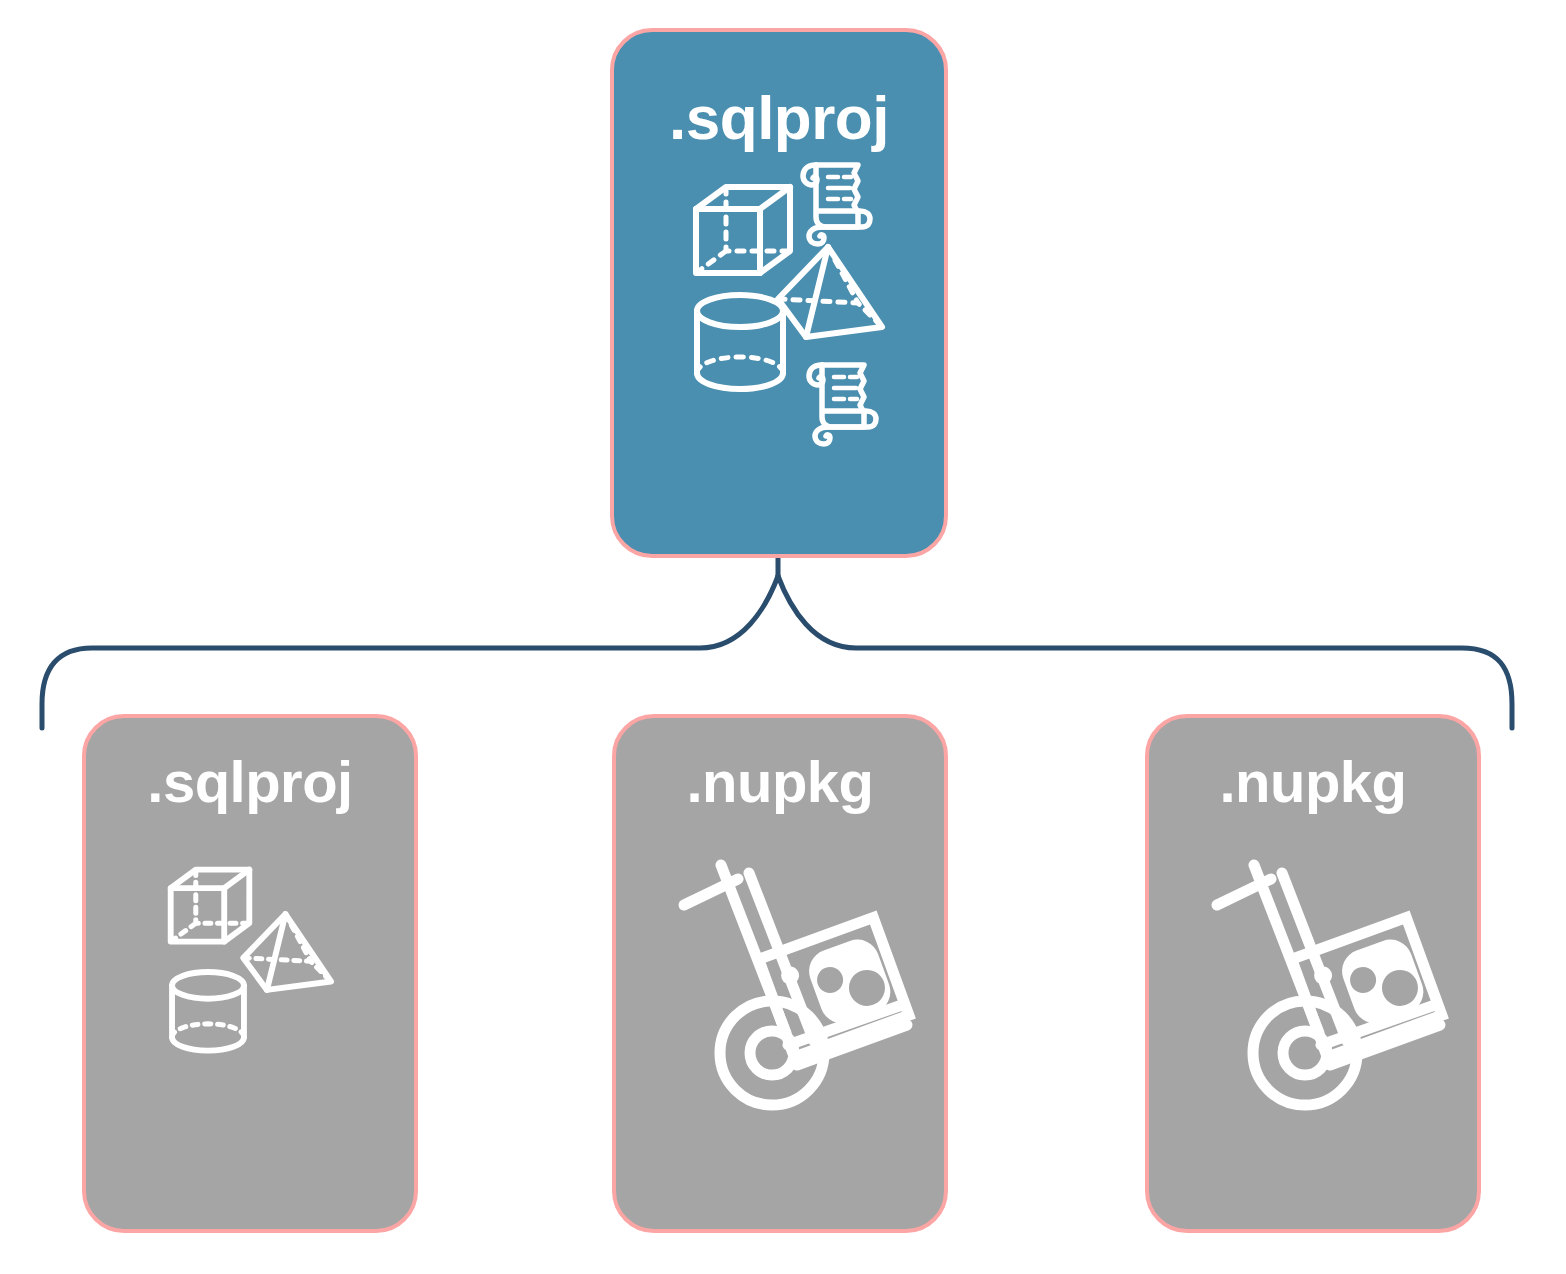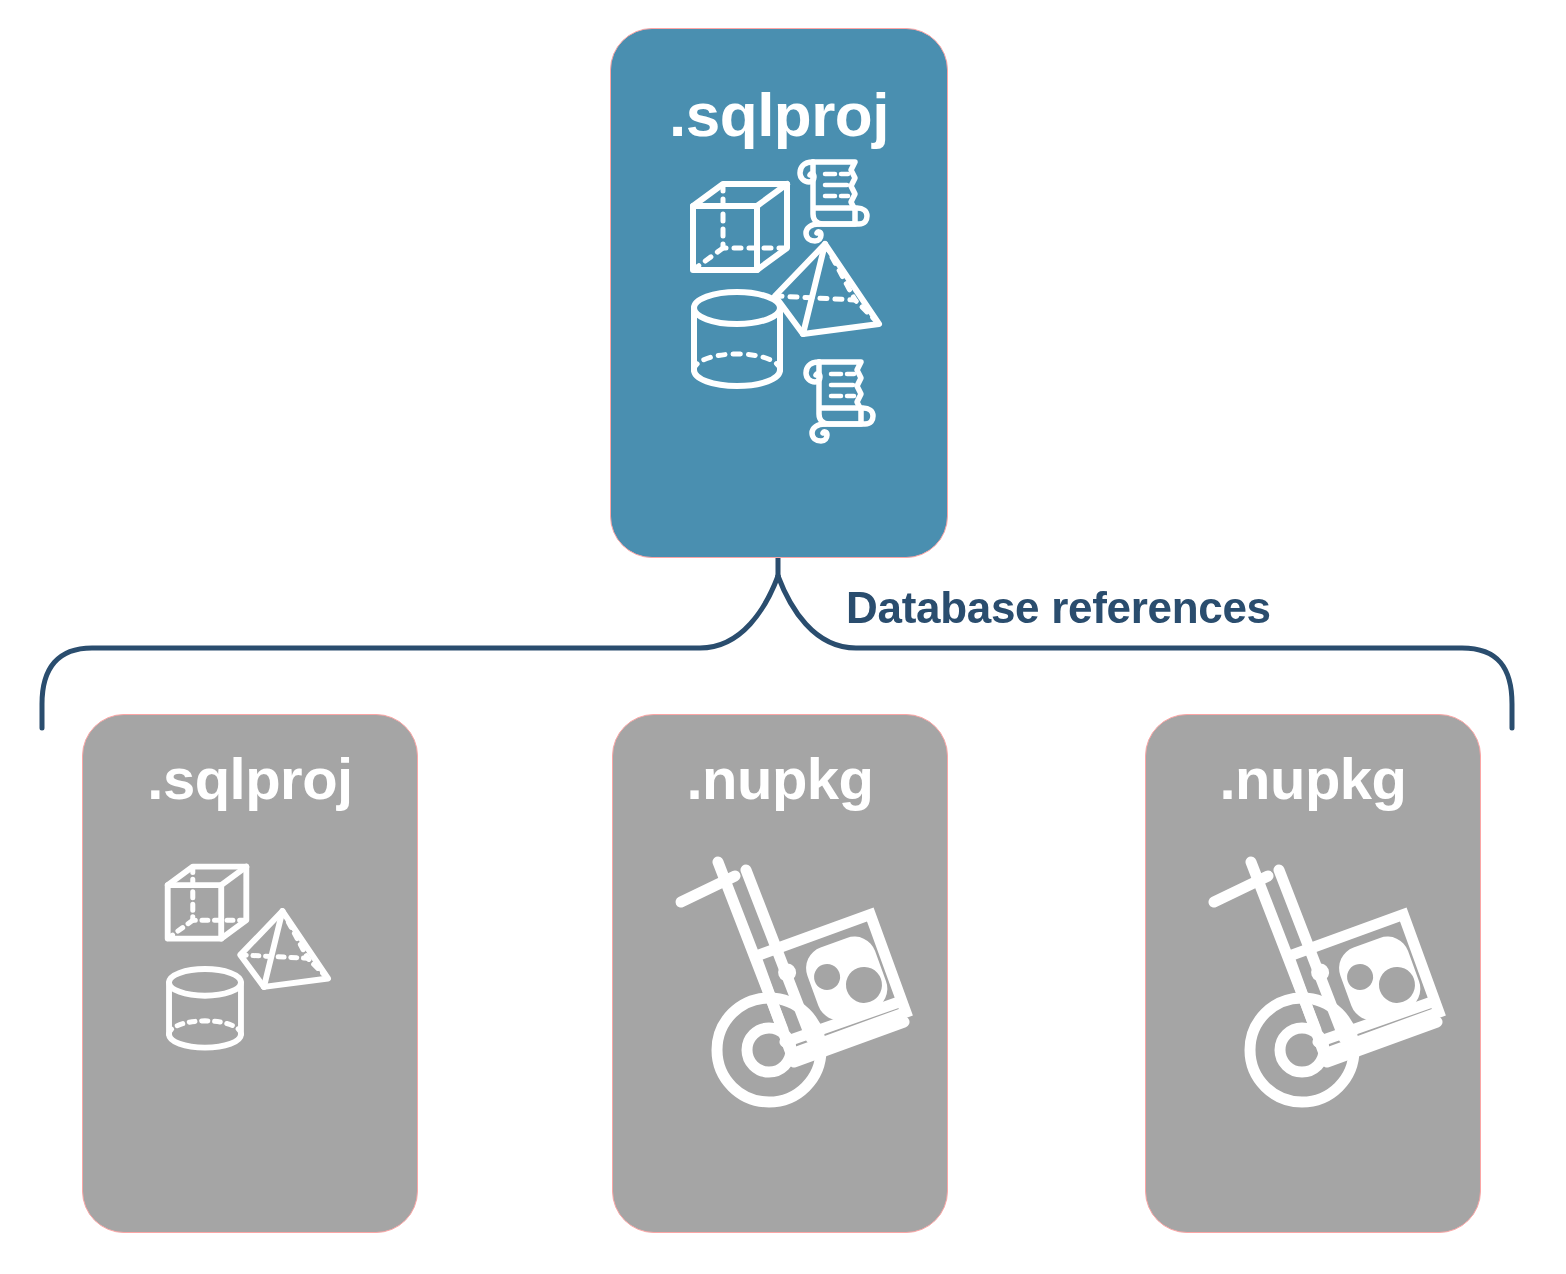--- a/index.html
+++ b/index.html
@@ -13,21 +13,21 @@
   #canvas {
     position: relative;
     width: 1566px;
     height: 1274px;
     background: #ffffff;
     overflow: hidden;
   }
   .node-box {
     position: absolute;
     box-sizing: border-box;
-    border: 1px solid #fca5a5;
+    border: 4px solid #fca5a5;
     border-radius: 42px;
     display: flex;
     flex-direction: column;
     align-items: center;
   }
   .node-box.primary {
     background: #4A8FB0;
   }
   .node-box.secondary {
     background: #A5A5A5;
@@ -180,21 +180,20 @@
           <line x1="48" y1="22" x2="55" y2="22"></line>
           <line x1="32" y1="33" x2="54" y2="33"></line>
           <line x1="32" y1="44" x2="42" y2="44"></line>
           <line x1="48" y1="44" x2="55" y2="44"></line>
         </g>
       </svg>
 
     </div>
   </div>
 
-  <div id="edge-label">Database references</div>
 
   <div id="child-0" class="node-box secondary child-node">
     <div class="node-title">.sqlproj</div>
     <div class="icon-area">
 
       <svg class="icon-svg" style="left:78px; top:48px;" width="92" height="92" viewBox="0 0 110 110" xmlns="http://www.w3.org/2000/svg">
         <g fill="none" stroke="#ffffff" stroke-width="7" stroke-linejoin="round" stroke-linecap="round">
           <path d="M 8 30 L 38 8 L 102 8 L 102 72 L 72 94 L 8 94 Z"></path>
           <path d="M 8 30 L 72 30 L 72 94"></path>
           <path d="M 72 30 L 102 8"></path>

